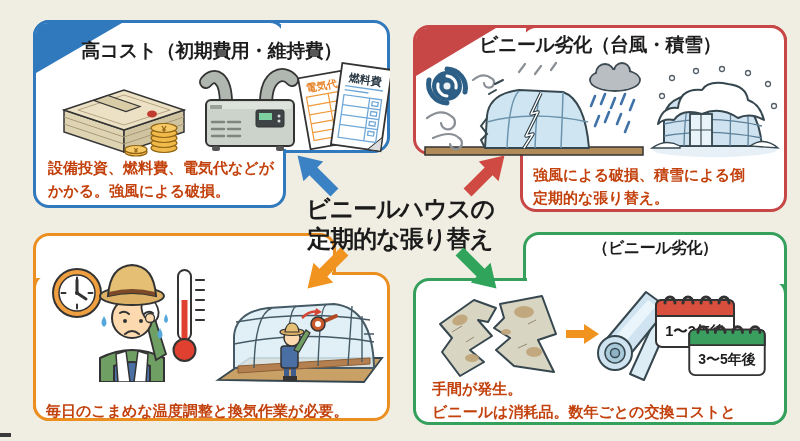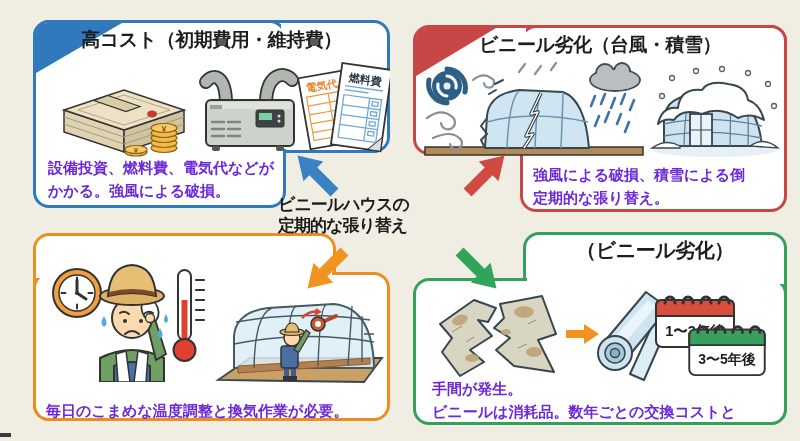--- a/index.html
+++ b/index.html
@@ -4,40 +4,40 @@
 <style>
   html,body{margin:0;padding:0;}
   body{width:800px;height:441px;position:relative;background:#f0eee2;overflow:hidden;
        font-family:"Liberation Sans","DejaVu Sans",sans-serif;}
   .panel-rect{position:absolute;box-sizing:border-box;background:#fff;border:3.5px solid;border-radius:16px;z-index:1;}
   .patch{position:absolute;background:#fff;z-index:2;}
   .blue{border-color:#3179bd;} .red{border-color:#c74747;}
   .orange{border-color:#ec8f21;} .green{border-color:#35a05c;}
   .fold{position:absolute;clip-path:polygon(0 0,100% 0,0 100%);z-index:3;border-top-left-radius:12px;}
   .panel-title{position:absolute;z-index:4;text-align:center;font-weight:bold;font-size:19px;color:#1d1d1d;letter-spacing:-0.5px;}
-  .panel-body{position:absolute;z-index:4;font-weight:bold;font-size:15px;line-height:1.5;color:#6d28d9;font-family:Liberation Serif, serif;}
+  .panel-body{position:absolute;z-index:4;font-weight:bold;font-size:15px;line-height:1.5;color:#c2410c;font-family:Liberation Serif, serif;}
   .illus{position:absolute;z-index:4;}
   .arrow{position:absolute;z-index:5;width:56px;height:56px;display:flex;align-items:center;justify-content:center;}
   .arrow svg{width:58px;height:34px;}
   .a-blue{fill:#3b82c4;} .a-red{fill:#cf4a43;} .a-orange{fill:#f0941f;} .a-green{fill:#2fa45a;}
-  #center-title{position:absolute;left:278px;top:194px;width:244px;z-index:4;text-align:left;
-     font-size:17px;font-weight:900;line-height:1.26;color:#1b1b1b;letter-spacing:-1px;}
+  #center-title{position:absolute;left:278px;top:194px;width:244px;z-index:4;text-align:center;
+     font-size:24px;font-weight:900;line-height:1.26;color:#1b1b1b;letter-spacing:-1px;}
   svg text{font-family:"Liberation Sans","DejaVu Sans",sans-serif;font-weight:bold;}
   #scrub{position:absolute;left:0;top:433px;width:11px;height:4px;background:#3a3a3a;z-index:6;}
 </style>
 </head>
 <body>
 
 <div>
   <div class="panel-rect blue" style="left:33px;top:20px;width:357px;height:133px"></div>
   <div class="panel-rect blue" style="left:33px;top:20px;width:253px;height:188px"></div>
   <div class="patch" style="left:37px;top:148px;width:246px;height:7px"></div>
   <div class="patch" style="left:281px;top:25px;width:6px;height:124px"></div>
   <div class="fold" style="left:36px;top:23px;width:86px;height:50px;background:#3179bd"></div>
-  <div class="panel-title" style="left:33px;top:27px;width:357px">高コスト（初期費用・維持費）</div>
+  <div class="panel-title" style="left:33px;top:38px;width:357px">高コスト（初期費用・維持費）</div>
 
   <svg class="illus" style="left:52px;top:62px" width="140" height="95" viewBox="0 0 140 95">
     <polygon points="12,48 72,68 72,90 12,70" fill="#ded3b2" stroke="#333" stroke-width="1.5"></polygon>
     <polygon points="72,68 132,48 132,70 72,90" fill="#cfc3a0" stroke="#333" stroke-width="1.5"></polygon>
     <path d="M12,55 L72,75 M12,62 L72,82 M72,75 L132,55 M72,82 L132,62" stroke="#a89a78" stroke-width="1" fill="none"></path>
     <polygon points="12,48 72,28 132,48 72,68" fill="#ece1c4" stroke="#333" stroke-width="1.5"></polygon>
     <polygon points="26,48 72,33 118,48 72,63" fill="none" stroke="#b4a682" stroke-width="1"></polygon>
     <polygon points="56,33.5 88,44.5 74,49.5 42,38.5" fill="#d9cda8" stroke="#333" stroke-width="1.2"></polygon>
     <ellipse cx="100" cy="52" rx="5" ry="3.5" fill="#c23b30"></ellipse>
     <g stroke="#8f6414" stroke-width="1.2">
@@ -250,21 +250,21 @@
 
   <div class="panel-body" style="left:46px;top:400px;width:340px">毎日のこまめな温度調整と換気作業が必要。</div>
 </div>
 
 <div>
   <div class="panel-rect green" style="left:523px;top:232px;width:264px;height:193px"></div>
   <div class="panel-rect green" style="left:413px;top:278px;width:374px;height:147px"></div>
   <div class="patch" style="left:522px;top:282px;width:7px;height:138px"></div>
   <div class="patch" style="left:527px;top:277px;width:256px;height:7px"></div>
   <div class="panel-title" style="left:523px;top:240px;width:264px;line-height:1.05">
-    <div style="font-size:20px">（ビニール劣化）</div>
+    <div style="font-size:16px">（ビニール劣化）</div>
   </div>
 
   <svg class="illus" style="left:430px;top:288px" width="134" height="94" viewBox="0 0 134 94">
     <polygon points="10,36 44,12 66,20 58,34 48,32 62,48 40,62 54,74 30,88 12,64 22,50" fill="#d9d5c3" stroke="#37474f" stroke-width="2" stroke-linejoin="round"></polygon>
     <polygon points="70,16 112,8 126,46 108,52 124,84 84,78 66,62 80,50 64,40 74,30" fill="#d9d5c3" stroke="#37474f" stroke-width="2" stroke-linejoin="round"></polygon>
     <g fill="#bfa477" opacity="0.9">
       <ellipse cx="30" cy="32" rx="8" ry="5" transform="rotate(-20 30 32)"></ellipse>
       <ellipse cx="94" cy="24" rx="10" ry="6"></ellipse>
       <ellipse cx="104" cy="64" rx="8" ry="5"></ellipse>
       <ellipse cx="42" cy="70" rx="7" ry="4"></ellipse>

